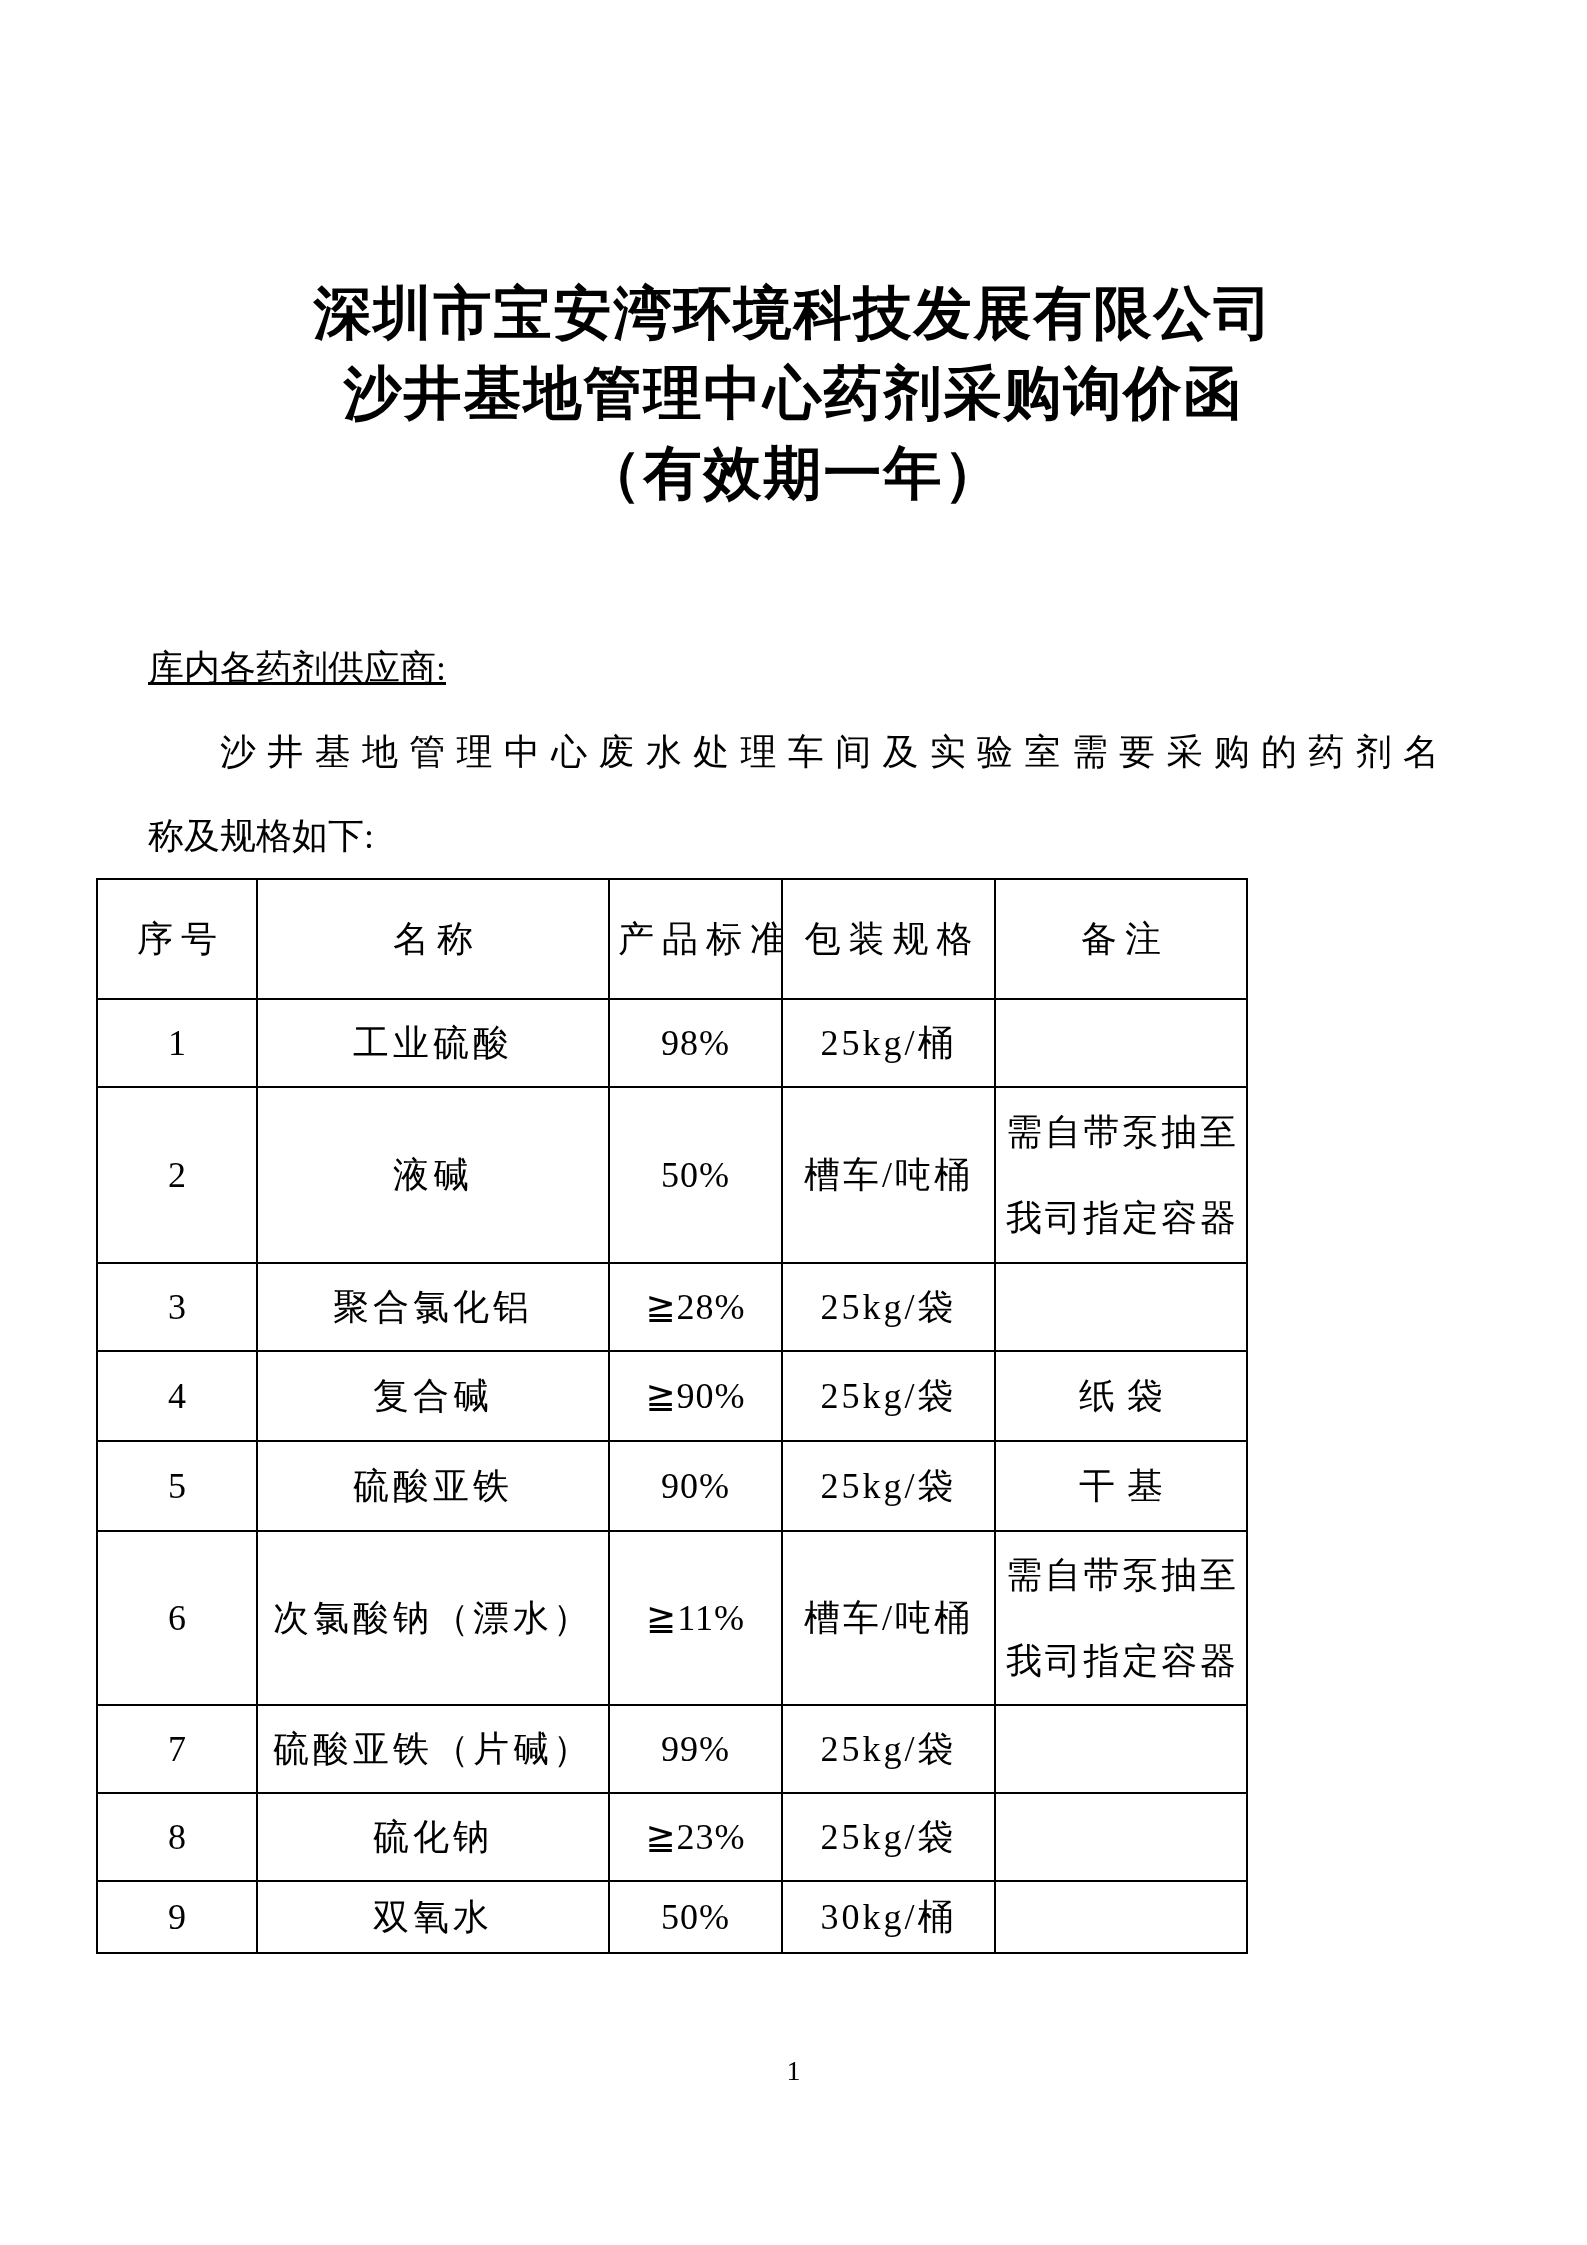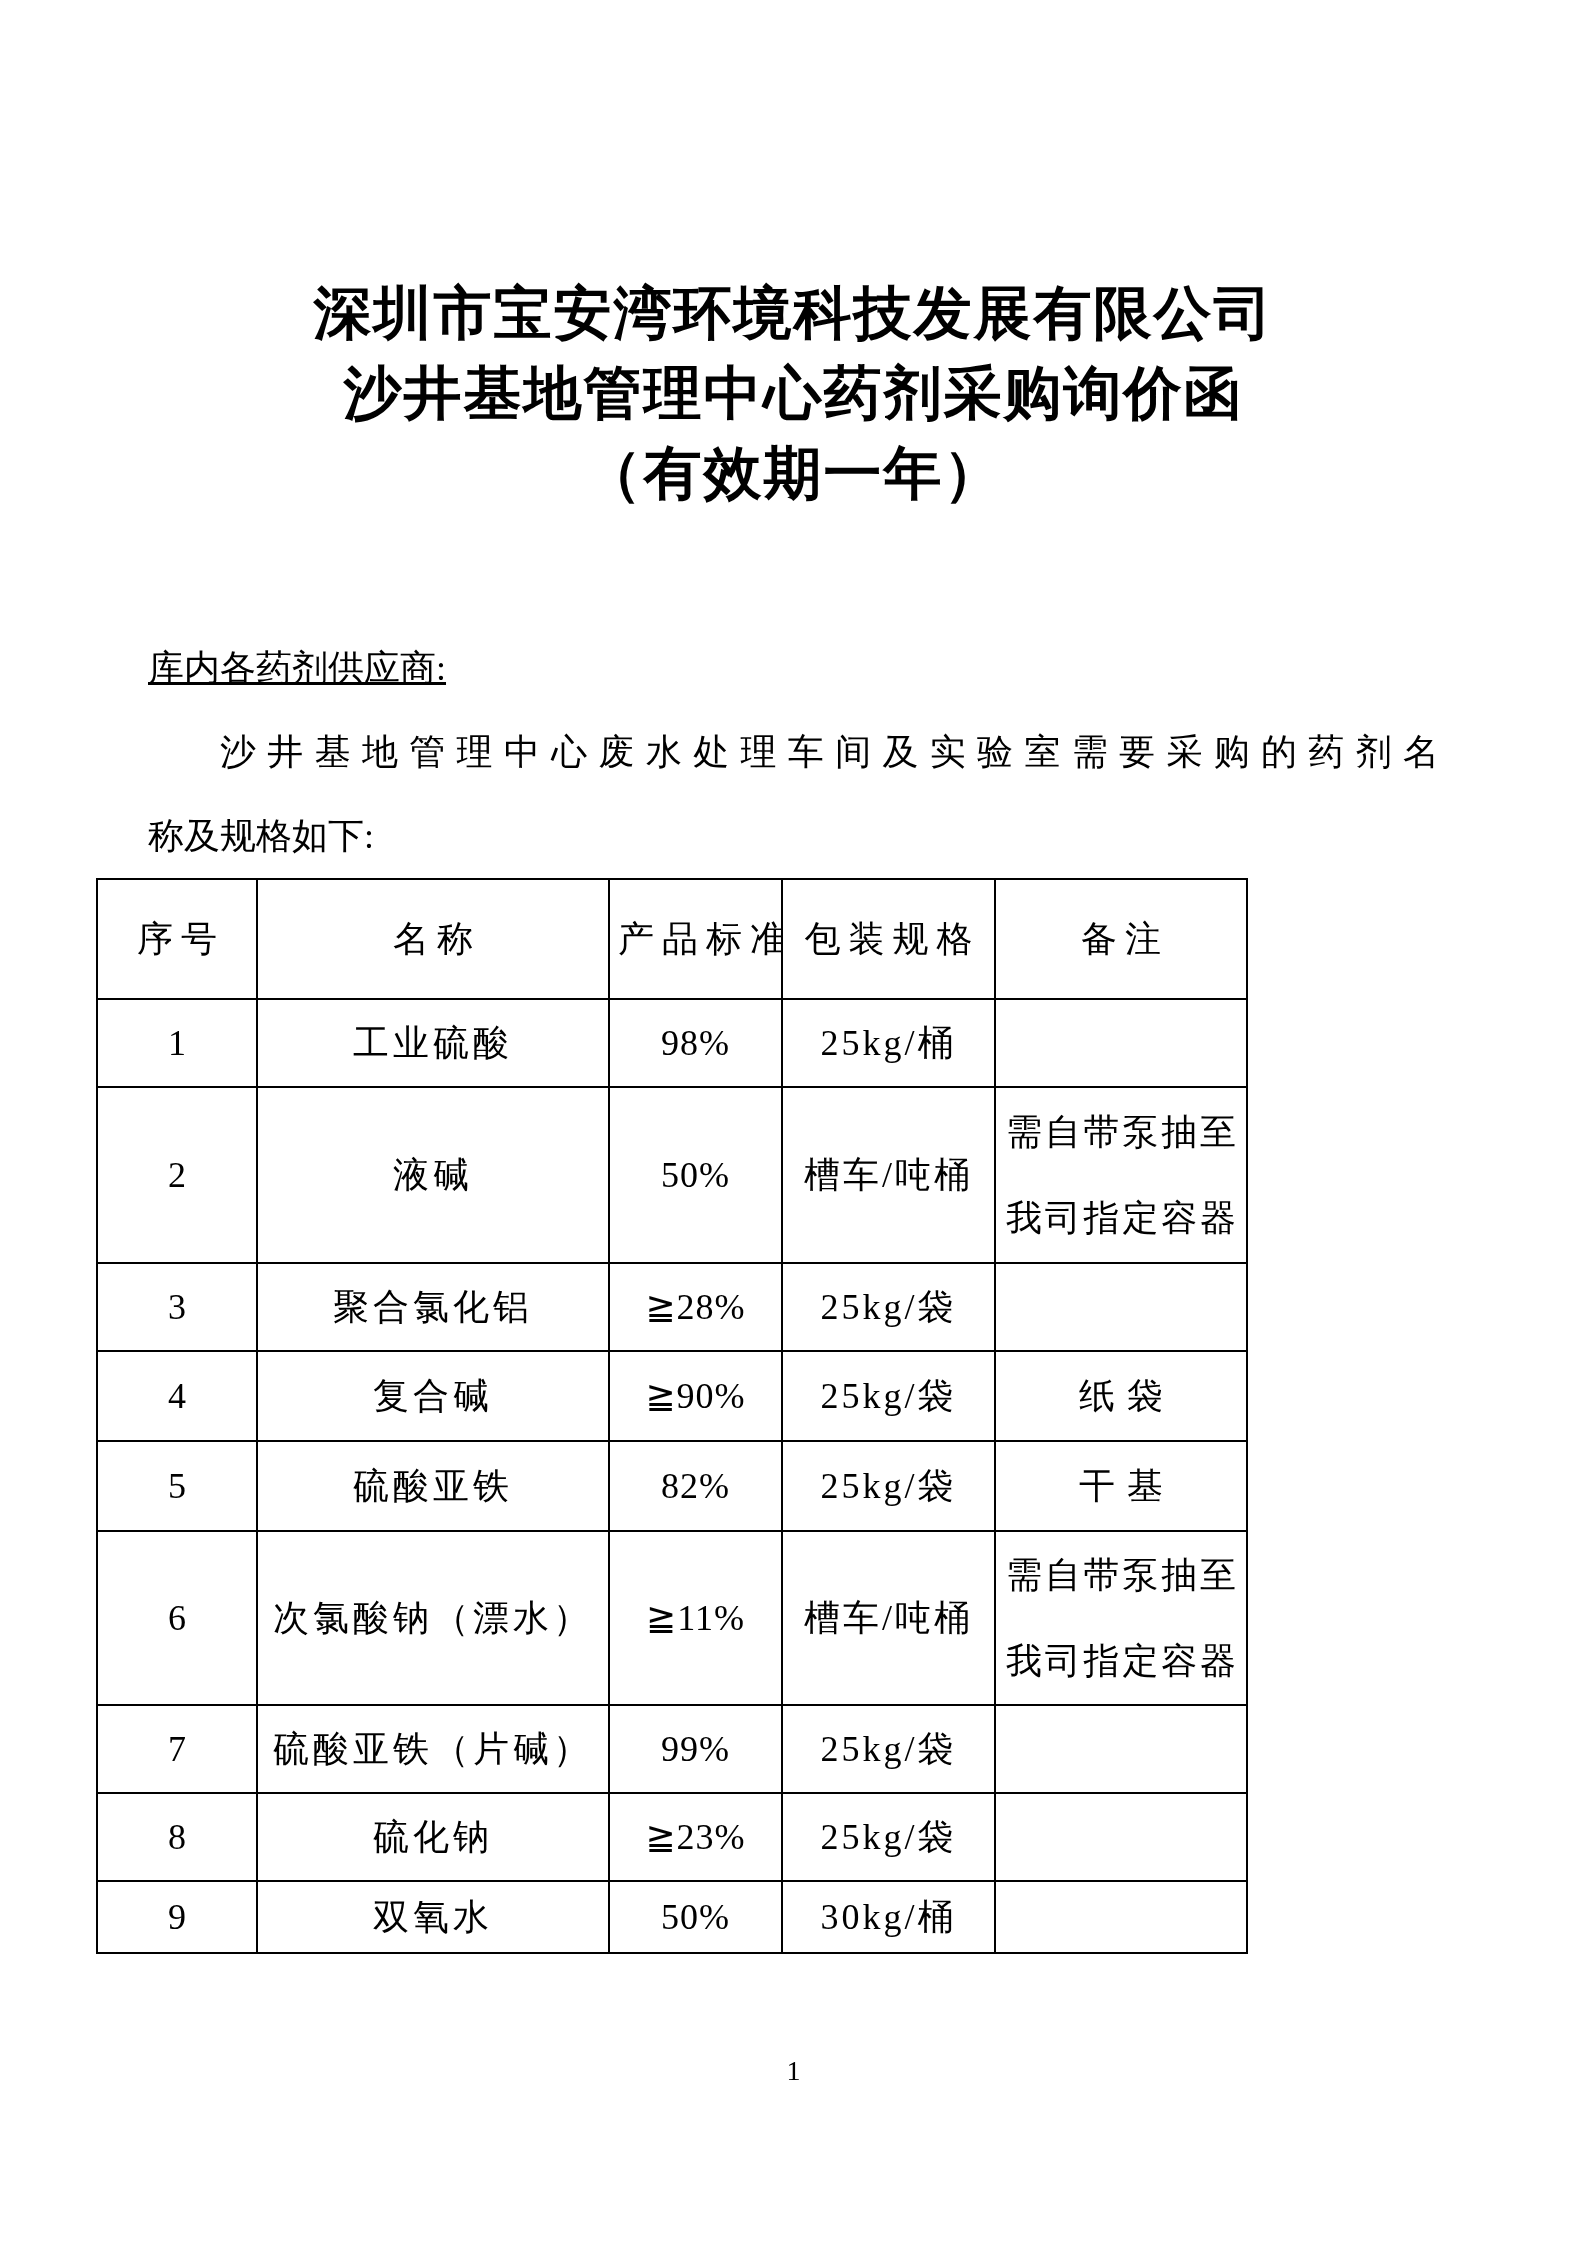--- a/index.html
+++ b/index.html
@@ -144,21 +144,21 @@
       <tr class="h90">
         <td>4</td>
         <td class="name-cell">复合碱</td>
         <td class="std-cell">≧90%</td>
         <td class="pkg-cell">25kg/袋</td>
         <td class="note-short">纸袋</td>
       </tr>
       <tr class="h90">
         <td>5</td>
         <td class="name-cell">硫酸亚铁</td>
-        <td class="std-cell">82%</td>
+        <td class="std-cell">90%</td>
         <td class="pkg-cell">25kg/袋</td>
         <td class="note-short">干基</td>
       </tr>
       <tr class="h170">
         <td>6</td>
         <td class="name-cell">次氯酸钠（漂水）</td>
         <td class="std-cell">≧11%</td>
         <td class="pkg-cell">槽车/吨桶</td>
         <td>
           <div class="note-line">需自带泵抽至</div>

